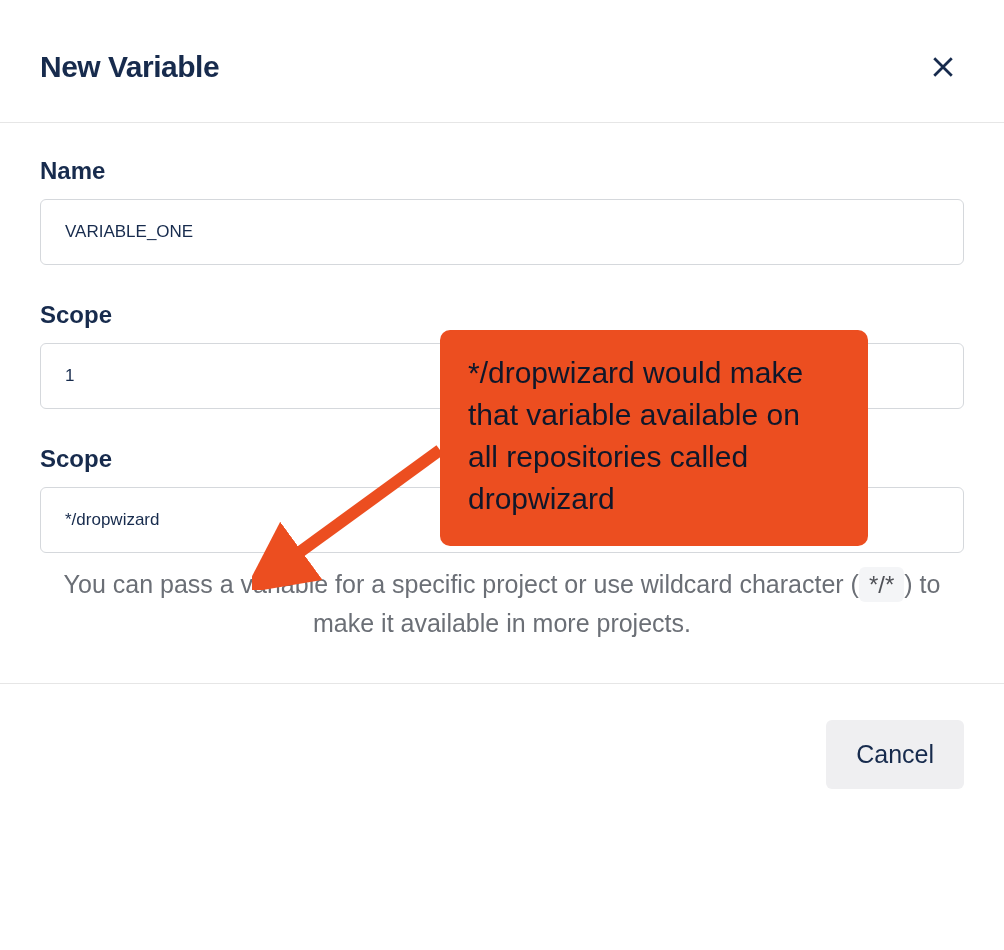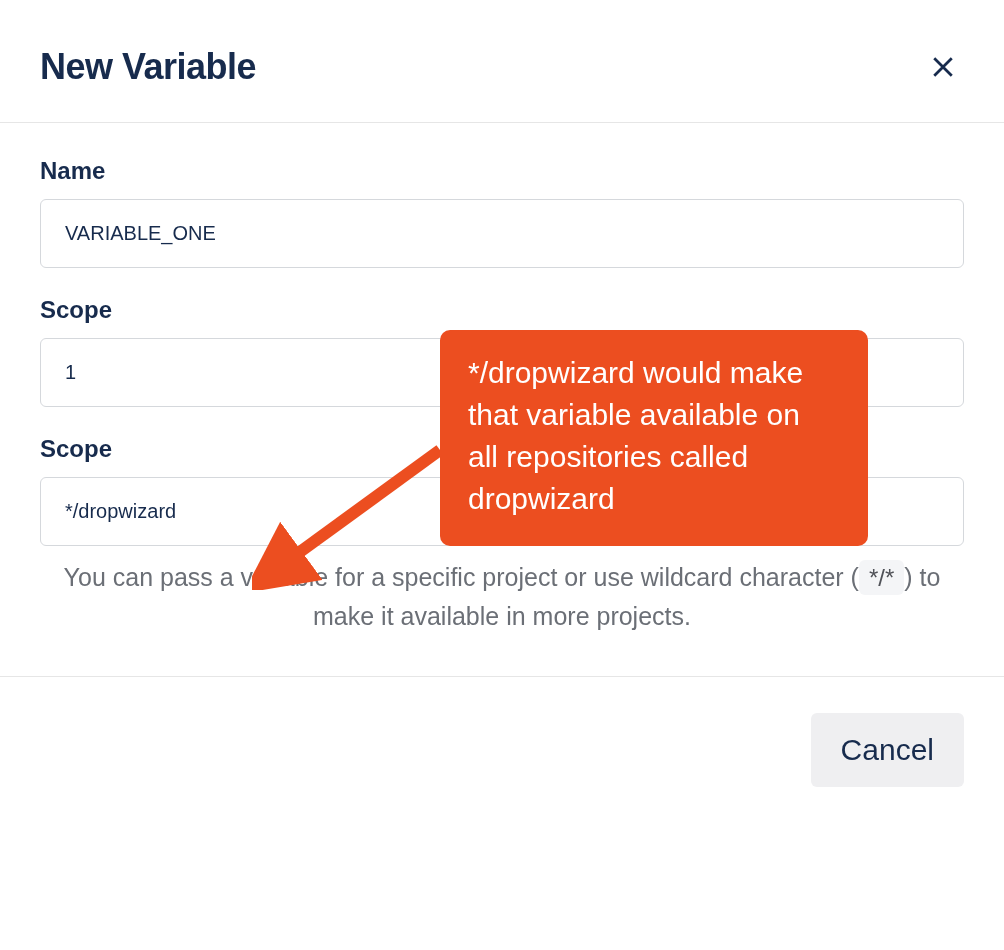--- a/index.html
+++ b/index.html
@@ -16,21 +16,21 @@
     width: 100%;
   }
   .dialog-header {
     display: flex;
     align-items: center;
     justify-content: space-between;
     padding: 46px 40px 34px 40px;
     border-bottom: 1px solid #e6e6e6;
   }
   .dialog-title {
-    font-size: 36px;
+    font-size: 30px;
     font-weight: 700;
     letter-spacing: -0.5px;
     color: #172b4d;
   }
   .close-btn {
     background: none;
     border: none;
     cursor: pointer;
     padding: 6px;
     display: flex;
@@ -41,32 +41,32 @@
     width: 30px;
     height: 30px;
     stroke: #172b4d;
     stroke-width: 2.2;
   }
   .dialog-body {
     padding: 34px 40px 10px 40px;
     border-bottom: 1px solid #e6e6e6;
   }
   .field {
-    margin-bottom: 28px;
+    margin-bottom: 36px;
   }
   .field-label {
     display: block;
     font-size: 24px;
     font-weight: 600;
     color: #172b4d;
     margin-bottom: 14px;
   }
   .field-input {
     width: 100%;
-    font-size: 20px;
+    font-size: 17px;
     padding: 22px 24px;
     border: 1px solid #d5d8dc;
     border-radius: 6px;
     color: #172b4d;
     background: #fff;
     font-family: inherit;
   }
   .help-text {
     font-size: 25px;
     line-height: 1.55;
@@ -83,21 +83,21 @@
     font-size: 24px;
     color: #505258;
   }
   .dialog-footer {
     display: flex;
     justify-content: flex-end;
     gap: 18px;
     padding: 36px 40px 40px 40px;
   }
   .btn {
-    font-size: 30px;
+    font-size: 25px;
     font-weight: 500;
     padding: 20px 30px;
     border-radius: 6px;
     border: none;
     cursor: pointer;
     font-family: inherit;
   }
   .btn-cancel {
     background: #f4f5f7;
     background: #efeff1;
@@ -106,21 +106,21 @@
   .btn-primary {
     background: #5aaf2b;
     color: #fff;
   }
   .callout {
     position: absolute;
     left: 440px;
     top: 330px;
     width: 428px;
     background: #ec4e20;
-    color: #ffffff;
+    color: #0f172a;
     font-size: 30px;
     line-height: 1.4;
     font-weight: 500;
     padding: 22px 31px 26px 28px;
     border-radius: 10px;
     z-index: 10;
   }
   .arrow {
     position: absolute;
     left: 252px;

